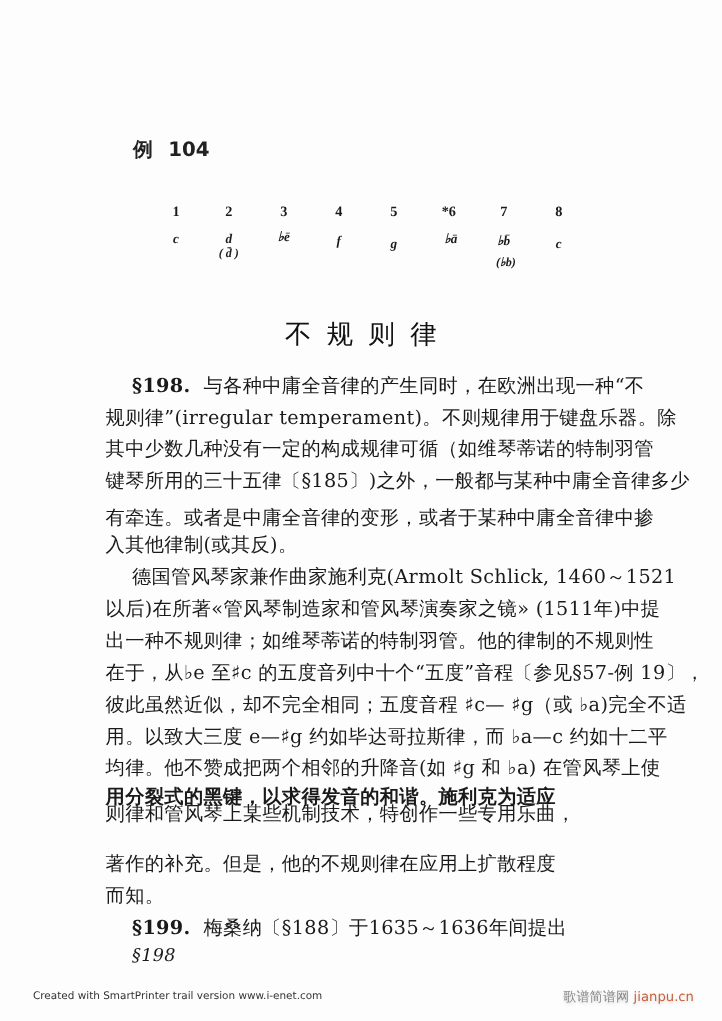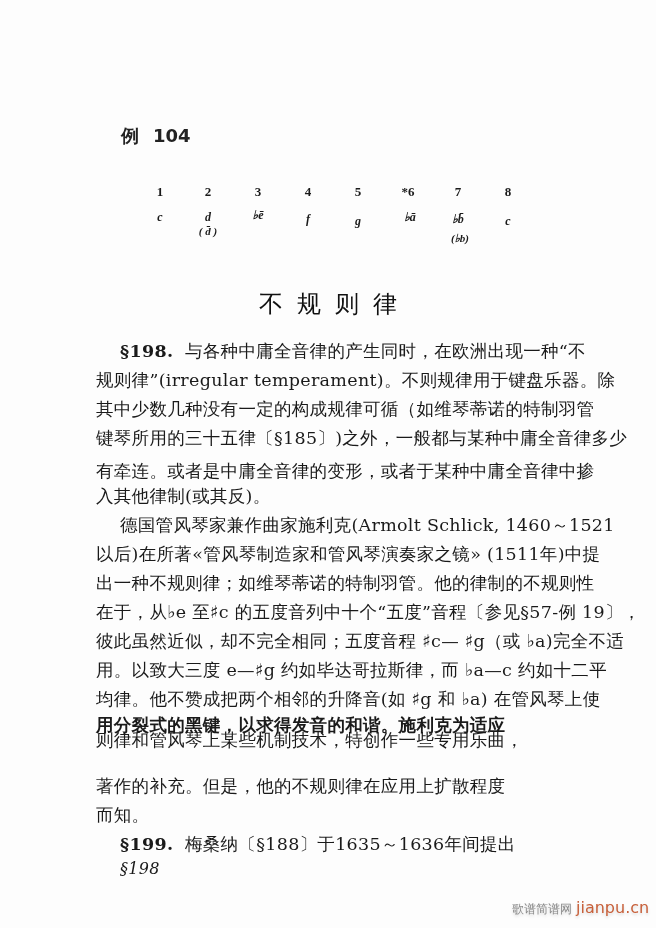--- a/index.html
+++ b/index.html
@@ -84,21 +84,21 @@
       position: absolute;
       left: 512px; top: 898px;
       font-family: "DejaVu Sans", sans-serif;
       font-size: 12px;
       color: #8a8a8a;
       text-shadow: 0 2px 3px rgba(0,0,0,0.15);
     }
     .footer-right .domain {
       color: #c8603a;
       margin-left: 4px;
-      font-size: 16px;
+      font-size: 12px;
       text-align: right;
     }
   </style>
 </head>
 <body>
 
 <div class="page">
 
 
   <div class="example-label">
@@ -159,16 +159,17 @@
     <div class="line" style="top:775px;">著作的补充。但是，他的不规则律在应用上扩散程度</div>
     <div class="line" style="top:804px;">而知。</div>
 
     <div class="line indent" style="top:833px;">
       <span class="sec-num">§199.</span>&nbsp;&nbsp;<span>梅桑纳〔§188〕于1635～1636年间提出</span>
     </div>
 
     <div class="line" style="left:120px;top:858px;font-size:16px;font-style:italic;">§198</div>
   </div>
 
+  <div class="footer-left">Created with SmartPrinter trail version www.i-enet.com</div>
   <div class="footer-right">
     <span>歌谱简谱网</span><span class="domain">jianpu.cn</span>
   </div>
 </div>
 
 </body></html>

